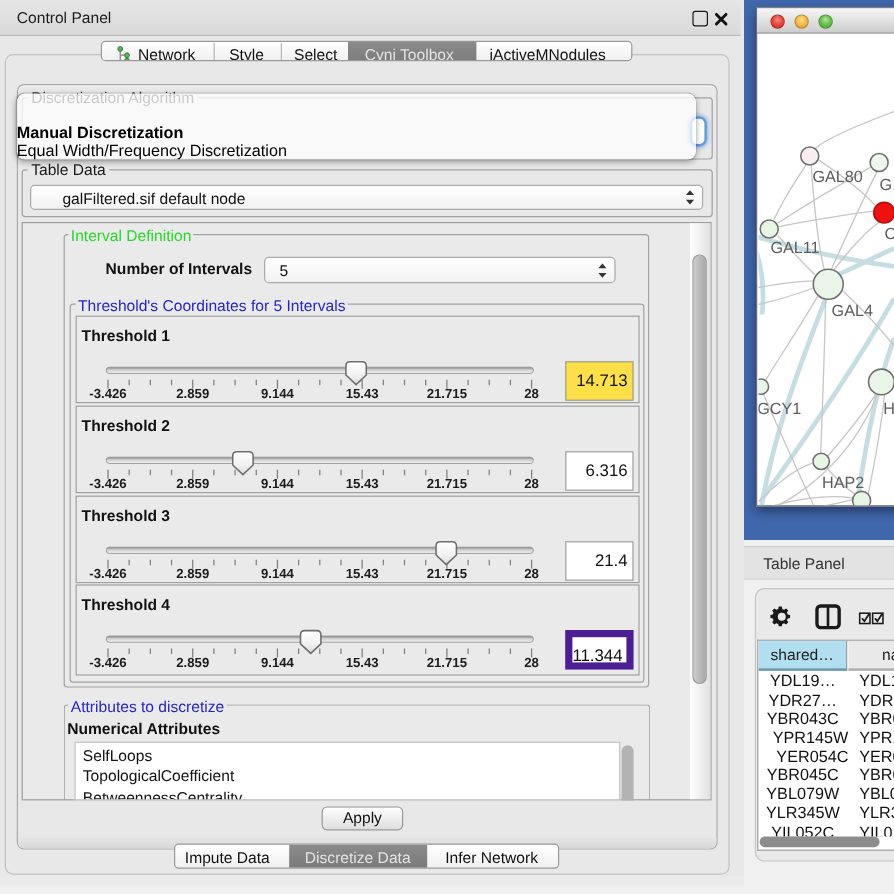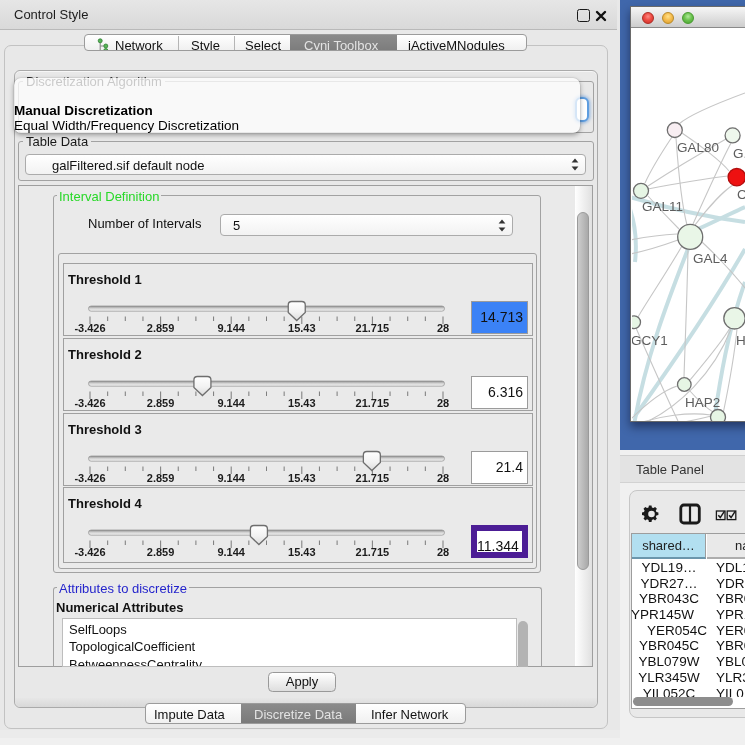--- a/index.html
+++ b/index.html
@@ -107,33 +107,33 @@
 </svg>
 
 <div class="abs" style="left:631px; top:533px; width:114px; height:176px; background:#fff; border:1px solid #9d9d9d; border-right:none; overflow:hidden;">
   <div class="abs" style="left:0; top:0; width:74px; height:25px; background:#b2dff0; border-right:1px solid #9d9d9d; border-bottom:2px solid #6b96ac; font-size:13px; color:#222; text-align:center; line-height:24px;">shared…</div>
   <div class="abs" style="left:75px; top:0; width:41px; height:25px; background:#e9e9e9; border-bottom:2px solid #adadad; font-size:13px; color:#222; padding-left:28px; line-height:24px;">na</div>
 </div>
 <div class="abs" style="left:631px; top:560px; width:114px; height:137px; font-size:13.5px; color:#111; overflow:hidden; white-space:nowrap;">
   <div style="height:15.7px;"><span style="display:inline-block; width:76px; text-align:center;">YDL19…</span><span style="padding-left:9px;">YDL1</span></div>
   <div style="height:15.7px;"><span style="display:inline-block; width:76px; text-align:center;">YDR27…</span><span style="padding-left:9px;">YDR2</span></div>
   <div style="height:15.7px;"><span style="display:inline-block; width:76px; text-align:center;">YBR043C</span><span style="padding-left:9px;">YBR0</span></div>
-  <div style="height:15.7px;"><span style="display:inline-block; width:76px; text-align:left;">YPR145W</span><span style="padding-left:9px;">YPR1</span></div>
+  <div style="height:15.7px;"><span style="display:inline-block; width:76px; text-align:right;">YPR145W</span><span style="padding-left:9px;">YPR1</span></div>
   <div style="height:15.7px;"><span style="display:inline-block; width:76px; text-align:right;">YER054C</span><span style="padding-left:9px;">YER0</span></div>
   <div style="height:15.7px;"><span style="display:inline-block; width:76px; text-align:center;">YBR045C</span><span style="padding-left:9px;">YBR0</span></div>
   <div style="height:15.7px;"><span style="display:inline-block; width:76px; text-align:center;">YBL079W</span><span style="padding-left:9px;">YBL0</span></div>
   <div style="height:15.7px;"><span style="display:inline-block; width:76px; text-align:center;">YLR345W</span><span style="padding-left:9px;">YLR3</span></div>
   <div style="height:15.7px;"><span style="display:inline-block; width:76px; text-align:center;">YIL052C</span><span style="padding-left:9px;">YIL0</span></div>
 </div>
 <div class="abs" style="left:633px; top:697px; width:100px; height:9px; background:#8d8d8d; border-radius:4.5px;"></div>
 
 <div class="abs" id="cp" style="left:0; top:0; width:620px; height:738px; background:#e8e8e8;">
 
   <div class="abs" style="left:0; top:0; width:617px; height:30px; background:linear-gradient(#e6e6e6,#d9d9d9); border-bottom:1px solid #b9b9b9;">
-    <div class="abs" style="left:14px; top:7px; font-size:13px; color:#1d1d1d;">Control Style</div>
+    <div class="abs" style="left:14px; top:7px; font-size:13px; color:#1d1d1d;">Control Panel</div>
     <div class="abs" style="left:577px; top:9px; width:13px; height:13px; border:1.5px solid #1a1a1a; border-radius:2.5px;"></div>
     <svg class="abs" style="left:595px; top:10px;" width="12" height="12" viewBox="0 0 12 12">
       <path d="M2 2 L10 10 M10 2 L2 10" stroke="#111" stroke-width="2.4" stroke-linecap="round"></path>
     </svg>
   </div>
 
   <div class="abs" style="left:4px; top:45px; width:604px; height:684px; border:1px solid #c2c2c2; border-radius:7px;"></div>
 
   <div class="abs" style="left:14px; top:70px; width:584px; height:638px; border:1px solid #aaaaaa; border-radius:6px; box-shadow:inset 0 1px 0 #f6f6f6;"></div>
   <div class="abs" style="left:15px; top:698px; width:582px; height:9px; background:linear-gradient(#e6e6e6,#d8d8d8); border-radius:0 0 6px 6px;"></div>
@@ -174,30 +174,31 @@
   </div>
 
   <div class="abs" style="left:18px; top:185px; width:575px; height:482px; background:#eaeaea; border:1px solid #9e9e9e;"></div>
 
   <div class="abs" style="left:575px; top:186px; width:17px; height:480px; background:linear-gradient(90deg,#ffffff,#e0e0e0);"></div>
   <div class="abs" style="left:577px; top:212px; width:12px; height:358px; background:linear-gradient(90deg,#cdcdcd,#a9a9a9); border:1px solid #9a9a9a; border-radius:6px;"></div>
 
   <div class="abs" style="left:53px; top:195px; width:488px; height:378px; border:1px solid #a2a2a2; border-radius:3px;"></div>
   <div class="abs" style="left:57px; top:189px; background:#eaeaea; padding:0 2px; font-size:13px; color:#27d827;">Interval Definition</div>
 
-  <div class="abs" style="left:88px; top:216px; font-size:13px; font-weight:normal; color:#111;">Number of Intervals</div>
+  <div class="abs" style="left:88px; top:216px; font-size:13px; font-weight:bold; color:#111;">Number of Intervals</div>
   <div class="abs" style="left:220px; top:214px; width:293px; height:22px; background:linear-gradient(#ffffff,#f2f2f2); border:1px solid #ababab; border-radius:4px; font-size:13px; color:#111;">
     <div class="abs" style="left:12px; top:3px;">5</div>
     <svg class="abs" style="left:276px; top:3.5px;" width="10" height="13" viewBox="0 0 10 13">
       <path d="M5 0.5 L8.4 4.5 H1.6 Z" fill="#333"></path>
         <path d="M5 12.5 L1.6 8.5 H8.4 Z" fill="#333"></path>
     </svg>
   </div>
 
   <div class="abs" style="left:58px; top:253px; width:479px; height:316px; border:1px solid #a2a2a2; border-radius:3px;"></div>
+  <div class="abs" style="left:63px; top:247px; background:#eaeaea; padding:0 2px; font-size:13px; color:#2525cc;">Threshold's Coordinates for 5 Intervals</div>
 
   <svg width="0" height="0" style="position:absolute;">
       <defs>
         <linearGradient id="trk" x1="0" y1="0" x2="0" y2="1">
           <stop offset="0" stop-color="#828282"></stop>
           <stop offset="0.4" stop-color="#cdcdcd"></stop>
           <stop offset="1" stop-color="#f7f7f7"></stop>
         </linearGradient>
         <linearGradient id="thm" x1="0" y1="0" x2="0" y2="1">
           <stop offset="0" stop-color="#ffffff"></stop>
@@ -232,21 +233,21 @@
         <line x1="363.85" y1="52.5" x2="363.85" y2="57.0" stroke="#7f7f7f" stroke-width="1.05"></line>
         <line x1="381.50" y1="52.5" x2="381.50" y2="60.0" stroke="#7f7f7f" stroke-width="1.05"></line>
     <path d="M 226.75 48.5 L 226.75 41 Q 226.75 37.5 230.25 37.5 L 240.25 37.5 Q 243.75 37.5 243.75 41 L 243.75 48.5 L 235.25 56.5 Z" fill="url(#thm)" stroke="#6e6e6e" stroke-width="1.3"></path>
     <text x="28.5" y="68" font-size="11" font-weight="bold" fill="#1c1c1c" text-anchor="middle">-3.426</text>
         <text x="99.1" y="68" font-size="11" font-weight="bold" fill="#1c1c1c" text-anchor="middle">2.859</text>
         <text x="169.7" y="68" font-size="11" font-weight="bold" fill="#1c1c1c" text-anchor="middle">9.144</text>
         <text x="240.3" y="68" font-size="11" font-weight="bold" fill="#1c1c1c" text-anchor="middle">15.43</text>
         <text x="310.9" y="68" font-size="11" font-weight="bold" fill="#1c1c1c" text-anchor="middle">21.715</text>
         <text x="381.5" y="68" font-size="11" font-weight="bold" fill="#1c1c1c" text-anchor="middle">28</text>
   </svg>
-  <div class="abs" style="left:407px; top:37px; width:57px; height:33px; background:#3b82f6; border:1px solid #9b9b9b; font-size:14px; color:#111; text-align:right; padding-right:4px; line-height:31px;">14.713</div>
+  <div class="abs" style="left:407px; top:37px; width:57px; height:33px; background:#fde047; border:1px solid #9b9b9b; font-size:14px; color:#111; text-align:right; padding-right:4px; line-height:31px;">14.713</div>
 </div>
 <div class="abs" style="left:63px; top:337.5px; width:470px; height:73px; border:1px solid #a0a0a0; background:#eaeaea;">
   <div class="abs" style="left:4px; top:8px; font-size:13px; font-weight:bold; color:#111;">Threshold 2</div>
   <svg class="abs" style="left:0; top:0;" width="470" height="73" viewBox="2.5 0 470 73">
     <rect x="27.0" y="42" width="356.0" height="5.2" rx="2.6" fill="url(#trk)" stroke="#9a9a9a" stroke-width="0.8"></rect>
     <line x1="28.50" y1="52.5" x2="28.50" y2="60.0" stroke="#7f7f7f" stroke-width="1.05"></line>
         <line x1="46.15" y1="52.5" x2="46.15" y2="57.0" stroke="#7f7f7f" stroke-width="1.05"></line>
         <line x1="63.80" y1="52.5" x2="63.80" y2="57.0" stroke="#7f7f7f" stroke-width="1.05"></line>
         <line x1="81.45" y1="52.5" x2="81.45" y2="57.0" stroke="#7f7f7f" stroke-width="1.05"></line>
         <line x1="99.10" y1="52.5" x2="99.10" y2="60.0" stroke="#7f7f7f" stroke-width="1.05"></line>

